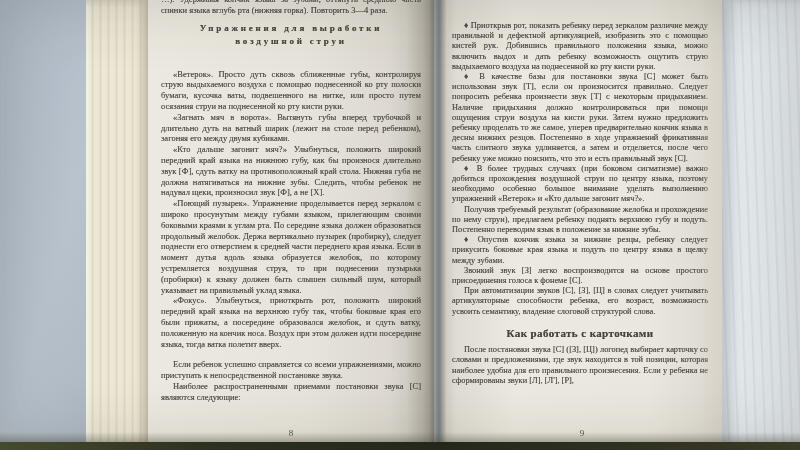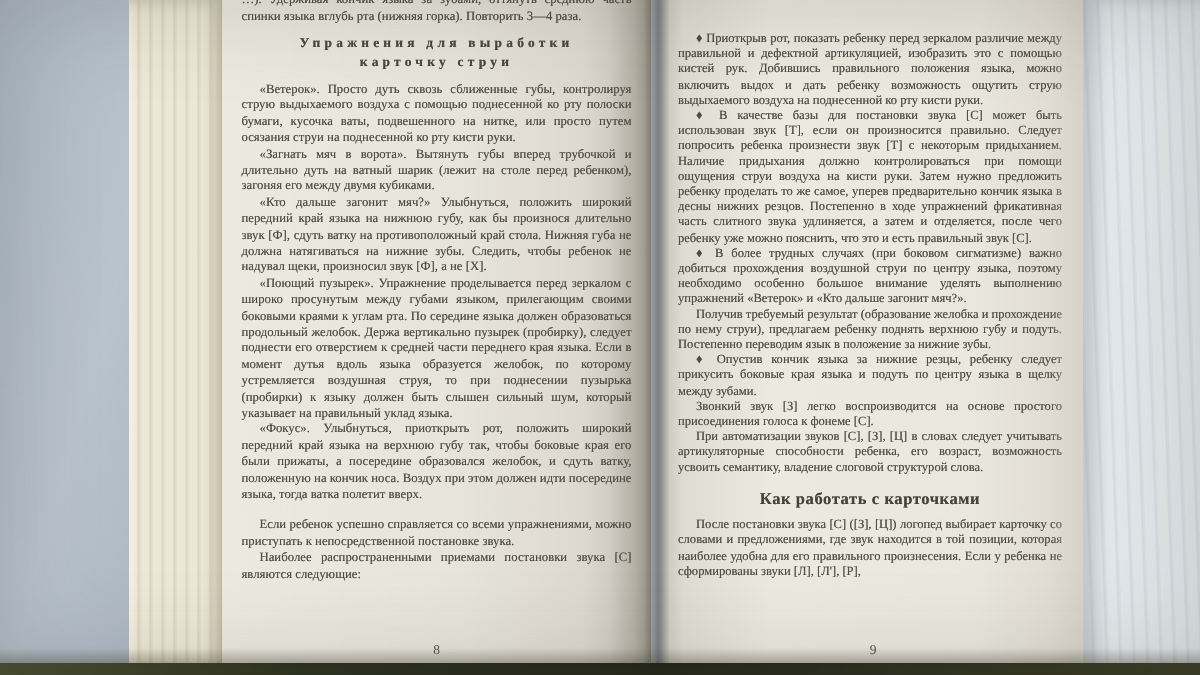--- a/index.html
+++ b/index.html
@@ -39,42 +39,42 @@
     box-shadow:inset 0 0 70px rgba(45,45,35,0.20);}
 
   
   .col{position:absolute;color:#4e4c45;text-align:justify;
     text-shadow:0 0 0.35px rgba(78,76,69,0.65);}
   .lp-body{left:13px;top:-6px;width:260px;font-size:8.5px;line-height:10.8px;}
   .rp-body{left:10px;top:21px;width:256px;font-size:8.4px;line-height:10.2px;}
   p{margin:0;text-indent:12px;}
   .frag{text-indent:0;}
   .gap-top{margin-top:10px;}
-  .lp-heading{margin:6px 0 6px;font-size:9px;font-weight:bold;letter-spacing:2.8px;
+  .lp-heading{margin:6px 0 21px;font-size:9px;font-weight:bold;letter-spacing:2.8px;
     text-align:center;line-height:13px;color:#49473e;}
   .lp-heading span{display:block;}
   .rp-heading{margin:11px 0 7px;font-size:11px;font-weight:bold;letter-spacing:0.4px;
     text-align:center;color:#45433b;text-shadow:0 0 0.4px rgba(69,67,59,0.7);}
   .pnum{position:absolute;bottom:6px;left:0;width:100%;text-align:center;
     font-size:9px;color:#56544d;z-index:2;}
 </style>
 </head>
 <body>
 
 <div class="photo">
 
   <div class="bg-left"></div>
   <div class="stack-left"></div>
 
   <div class="page left-page">
     <div class="col lp-body">
       <p class="frag">…). Удерживая кончик языка за зубами, оттянуть среднюю часть спинки языка вглубь рта (нижняя горка). Повторить 3—4 раза.</p>
       <div class="lp-heading">
         <span>Упражнения для выработки</span>
-        <span>карточку струи</span>
+        <span>воздушной струи</span>
       </div>
       <p>«Ветерок». Просто дуть сквозь сближенные губы, контролируя струю выдыхаемого воздуха с помощью поднесенной ко рту полоски бумаги, кусочка ваты, подвешенного на нитке, или просто путем осязания струи на поднесенной ко рту кисти руки.</p>
       <p>«Загнать мяч в ворота». Вытянуть губы вперед трубочкой и длительно дуть на ватный шарик (лежит на столе перед ребенком), загоняя его между двумя кубиками.</p>
       <p>«Кто дальше загонит мяч?» Улыбнуться, положить широкий передний край языка на нижнюю губу, как бы произнося длительно звук [Ф], сдуть ватку на противоположный край стола. Нижняя губа не должна натягиваться на нижние зубы. Следить, чтобы ребенок не надувал щеки, произносил звук [Ф], а не [Х].</p>
       <p>«Поющий пузырек». Упражнение проделывается перед зеркалом с широко просунутым между губами языком, прилегающим своими боковыми краями к углам рта. По середине языка должен образоваться продольный желобок. Держа вертикально пузырек (пробирку), следует поднести его отверстием к средней части переднего края языка. Если в момент дутья вдоль языка образуется желобок, по которому устремляется воздушная струя, то при поднесении пузырька (пробирки) к языку должен быть слышен сильный шум, который указывает на правильный уклад языка.</p>
       <p>«Фокус». Улыбнуться, приоткрыть рот, положить широкий передний край языка на верхнюю губу так, чтобы боковые края его были прижаты, а посередине образовался желобок, и сдуть ватку, положенную на кончик носа. Воздух при этом должен идти посередине языка, тогда ватка полетит вверх.</p>
       <p class="gap-top">Если ребенок успешно справляется со всеми упражнениями, можно приступать к непосредственной постановке звука.</p>
       <p>Наиболее распространенными приемами постановки звука [С] являются следующие:</p>
     </div>
     <div class="pnum">8</div>

